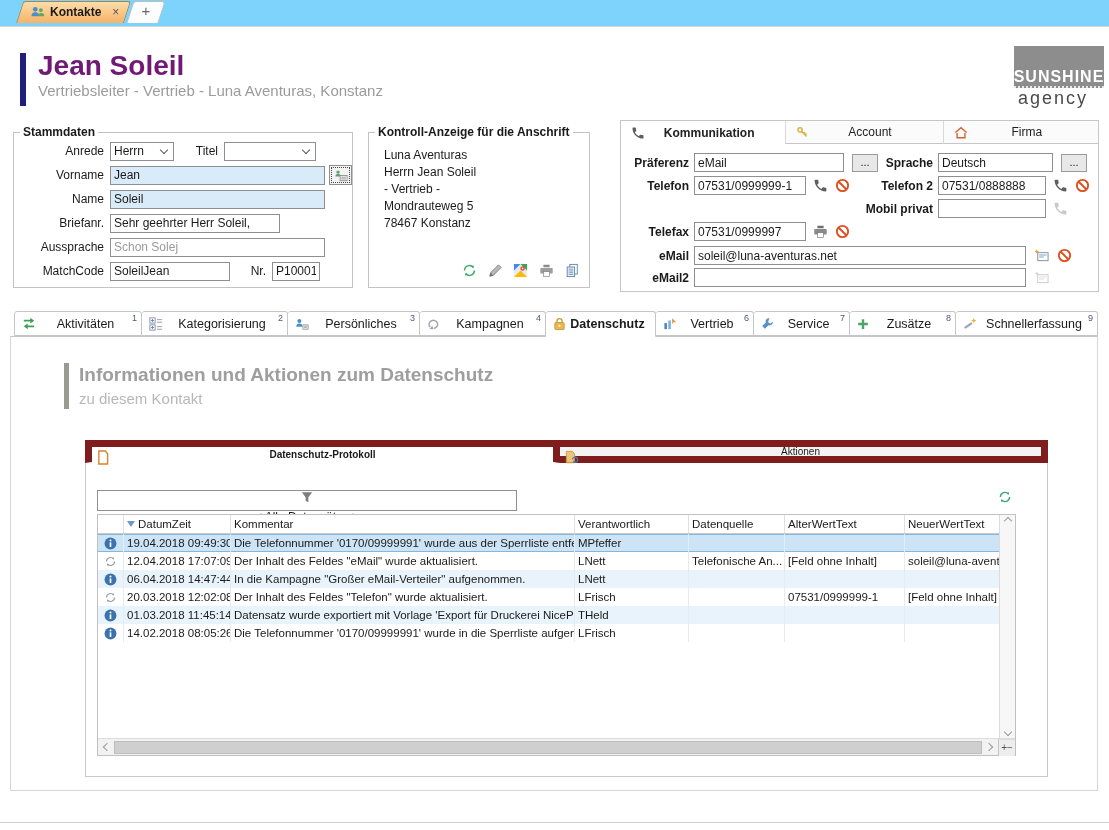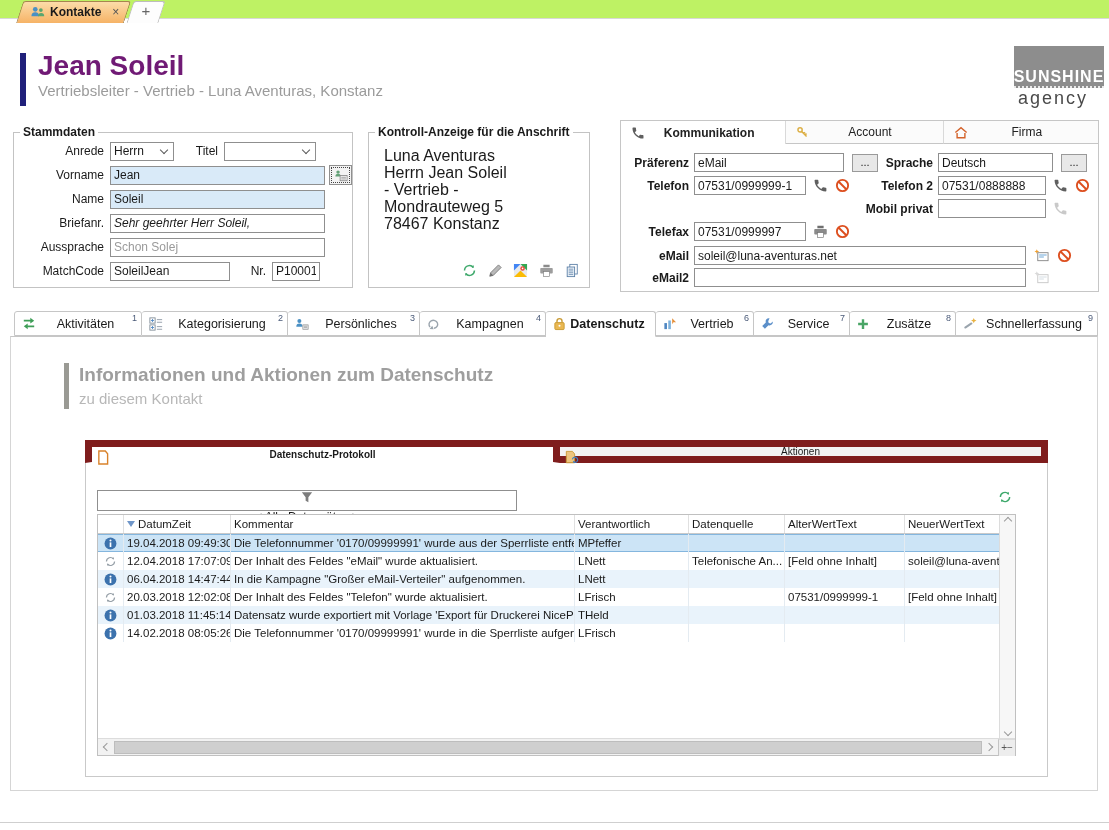--- a/index.html
+++ b/index.html
@@ -1,20 +1,20 @@
 <!DOCTYPE html>
 <html><head>
 <meta charset="utf-8">
 <style>
   * { margin:0; padding:0; box-sizing:border-box; }
   html,body { width:1109px; height:830px; background:#fff; font-family:"Liberation Sans", sans-serif; color:#1a1a1a; overflow:hidden; }
   body { position:relative; }
 
   
-  .tabstrip { position:absolute; left:0; top:0; width:1109px; height:19px; border-bottom:1px solid #d8d8d8; background:#bef264; }
+  .tabstrip { position:absolute; left:0; top:0; width:1109px; height:27px; border-bottom:1px solid #d8d8d8; background:#7dd3fc; }
   .wtab { position:absolute; top:1px; height:22px; }
   .wtab .bg { position:absolute; inset:0; border:1px solid #a78550; border-bottom:none; border-radius:3px 3px 0 0; transform:skewX(-18deg); transform-origin:100% 100%; background:linear-gradient(#fcdca9,#f6b366); }
   .wtab .fg { position:relative; display:flex; align-items:center; height:100%; padding:0 8px 0 14px; gap:5px; font-size:12px; font-weight:bold; }
   .wtab-close { font-size:12px; font-weight:normal; color:#555; margin-left:6px; cursor:default; }
   .wtab-plus { position:absolute; top:1px; height:22px; width:32px; }
   .wtab-plus .bg { position:absolute; inset:0; border:1px solid #bdbdbd; border-bottom:none; border-radius:3px 3px 0 0; transform:skewX(-18deg); background:#fdfdfd; }
   .wtab-plus .fg { position:relative; text-align:center; line-height:20px; font-size:15px; color:#666; }
 
   
   .titlebar-mark { position:absolute; left:20px; top:53px; width:6px; height:53px; background:#20207a; }
@@ -31,21 +31,21 @@
   .srow { display:flex; align-items:center; height:24px; padding-left:4px; }
   .flabel { display:inline-block; width:86px; text-align:right; font-size:12px; margin-right:6px; white-space:nowrap; }
   .tinput { height:19px; border:1px solid #8f8f8f; background:#fff; font-family:"Liberation Sans",sans-serif; font-size:12px; padding:0 3px; color:#1a1a1a; }
   .tinput.hl { background:#d9eaf8; }
   .tinput.ghost { color:#9a9a9a; }
   .selectbox { height:19px; border:1px solid #8f8f8f; background:#fff; display:inline-flex; align-items:center; font-size:12px; padding:0 3px; position:relative; }
   .selectbox .sval { flex:1; overflow:hidden; white-space:nowrap; }
   .chev { width:6px; height:6px; border-right:1.4px solid #5a5a5a; border-bottom:1.4px solid #5a5a5a; transform:rotate(45deg); margin:-3px 3px 0 4px; flex:none; }
   .sqbtn { width:23px; height:20px; border:1px solid #8f8f8f; background:#f3f3f3; display:inline-flex; align-items:center; justify-content:center; }
   .dotted { outline:1px dotted #444; outline-offset:-3px; }
-  .addr { margin:8px 0 0 15px; font-size:16px; line-height:17px; }
+  .addr { margin:8px 0 0 15px; font-size:12px; line-height:17px; }
   .ctrl-icons { position:absolute; right:10px; bottom:9px; display:flex; gap:11px; align-items:center; }
 
   
   .kompanel { position:absolute; left:620px; top:120px; width:479px; height:172px; border:1px solid #c6c6c6; background:#fff; }
   .komtabs { display:flex; height:23px; }
   .komtab { display:flex; align-items:center; gap:8px; font-size:12px; padding-left:10px; border-bottom:1px solid #c6c6c6; border-right:1px solid #d9d9d9; background:#fbfbfb; color:#222; }
   .komtab.active { background:#fff; border-bottom:none; font-weight:bold; }
   .komtab .lbl { flex:1; text-align:center; padding-right:20px; }
   .krow { position:absolute; display:flex; align-items:center; }
   .klabel { display:inline-block; text-align:right; font-size:12px; font-weight:bold; margin-right:5px; white-space:nowrap; }
@@ -176,21 +176,21 @@
           <path d="M8.3 9.5h5.4M8.3 11.5h5.4" stroke="#8a8a8a"></path>
         </svg>
     </span>
   </div>
   <div class="srow">
     <span class="flabel">Name</span>
     <input class="tinput hl" style="width: 215px;" value="Soleil">
   </div>
   <div class="srow">
     <span class="flabel">Briefanr.</span>
-    <input class="tinput" style="width: 215px; font-style: italic;" value="Sehr geehrter Herr Soleil,">
+    <input class="tinput" style="width: 170px;" value="Sehr geehrter Herr Soleil,">
   </div>
   <div class="srow">
     <span class="flabel">Aussprache</span>
     <input class="tinput ghost" style="width: 215px;" value="Schon Solej">
   </div>
   <div class="srow">
     <span class="flabel">MatchCode</span>
     <input class="tinput" style="width: 120px;" value="SoleilJean">
     <span class="flabel" style="width:36px;">Nr.</span>
     <input class="tinput" style="width: 48px;" value="P10001">

